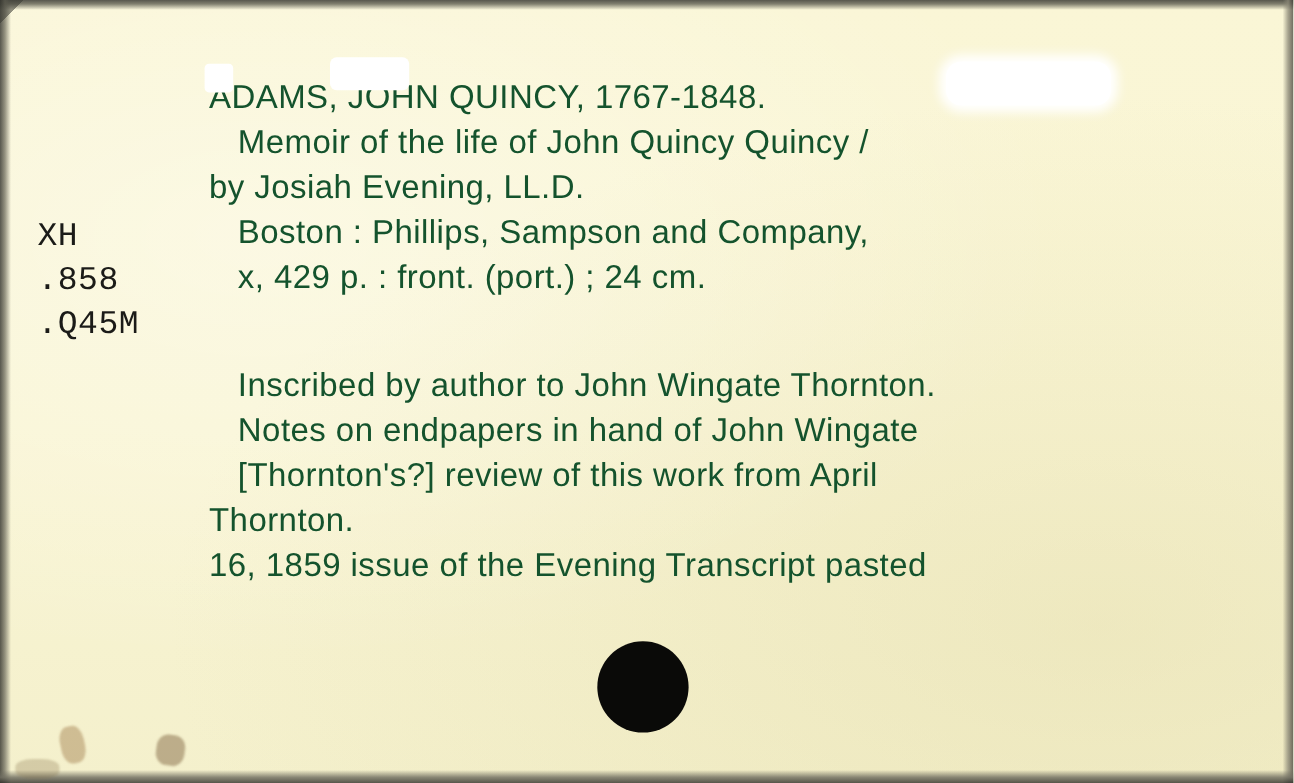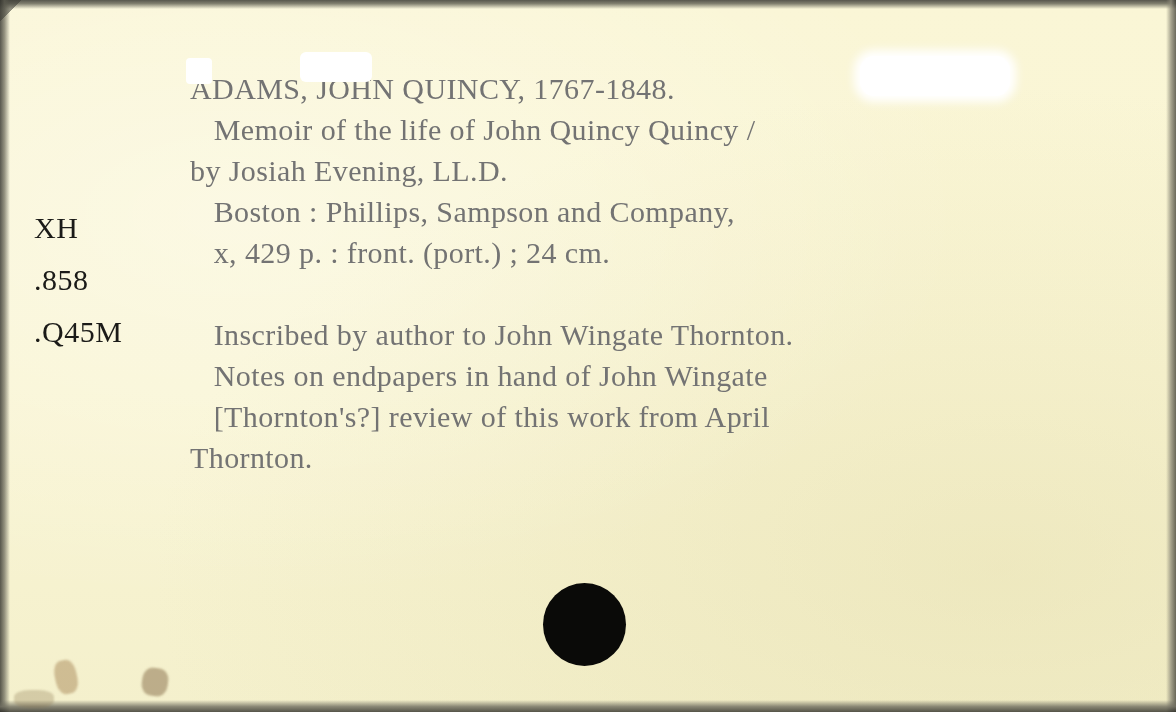--- a/index.html
+++ b/index.html
@@ -97,26 +97,25 @@
     filter: blur(1px);
   }
   .smudge.s1 { left: 55px; top: 660px; width: 22px; height: 34px; background: rgba(150,110,60,.40); transform: rotate(-12deg); }
   .smudge.s2 { left: 142px; top: 668px; width: 26px; height: 28px; background: rgba(120,90,55,.45); transform: rotate(8deg); }
   .smudge.s3 { left: 14px; top: 690px; width: 40px; height: 18px; background: rgba(140,120,80,.30); }
 
   
   .typed {
     position: absolute;
     color: #1b1b18;
-    font-family: Liberation Serif, serif;
+    font-family: Liberation Mono, monospace;
     font-size: 30px;
     letter-spacing: 0.5px;
     white-space: pre;
     line-height: 40px;
-    margin-top: 12px;
   }
 
   
   #call-number {
     position: absolute;
     left: 34px;
     top: 196px;
     width: 150px;
   }
   #call-number .typed {
@@ -130,32 +129,32 @@
     left: 190px;
     top: 68px;
     width: 960px;
   }
   #entry-body .line {
     display: block;
     position: static;
     white-space: pre;
     font-size: 30px;
     line-height: 41px;
-    color: #737373;
-    font-family: Liberation Serif, serif;
+    color: #14532d;
+    font-family: Liberation Sans, sans-serif;
     letter-spacing: 0.4px;
   }
   .heading-line {
     letter-spacing: 1.2px;
   }
   .spacer-line {
     height: 41px;
   }
   #notes-block {
-    margin-top: 0;
+    margin-top: 16px;
   }
 </style>
 </head>
 <body>
 
 <div id="card">
 
   <div class="edge edge-top"></div>
   <div class="edge edge-left"></div>
   <div class="edge edge-right"></div>
@@ -173,20 +172,21 @@
     <span class="line">   Memoir of the life of John Quincy Quincy /</span>
     <span class="line">by Josiah Evening, LL.D.</span>
     <span class="line">   Boston : Phillips, Sampson and Company,</span>
     <span class="line">   x, 429 p. : front. (port.) ; 24 cm.</span>
     <span class="line spacer-line"></span>
     <div id="notes-block">
       <span class="line">   Inscribed by author to John Wingate Thornton.</span>
       <span class="line">   Notes on endpapers in hand of John Wingate</span>
       <span class="line">   [Thornton's?] review of this work from April</span>
       <span class="line">Thornton.</span>
+      <span class="line">16, 1859 issue of the Evening Transcript pasted</span>
     </div>
   </div>
 
   <div class="whiteout w1"></div>
   <div class="whiteout w2"></div>
   <div class="whiteout w3"></div>
 
   <div id="punch-hole"></div>
 
   <div class="smudge s1"></div>

